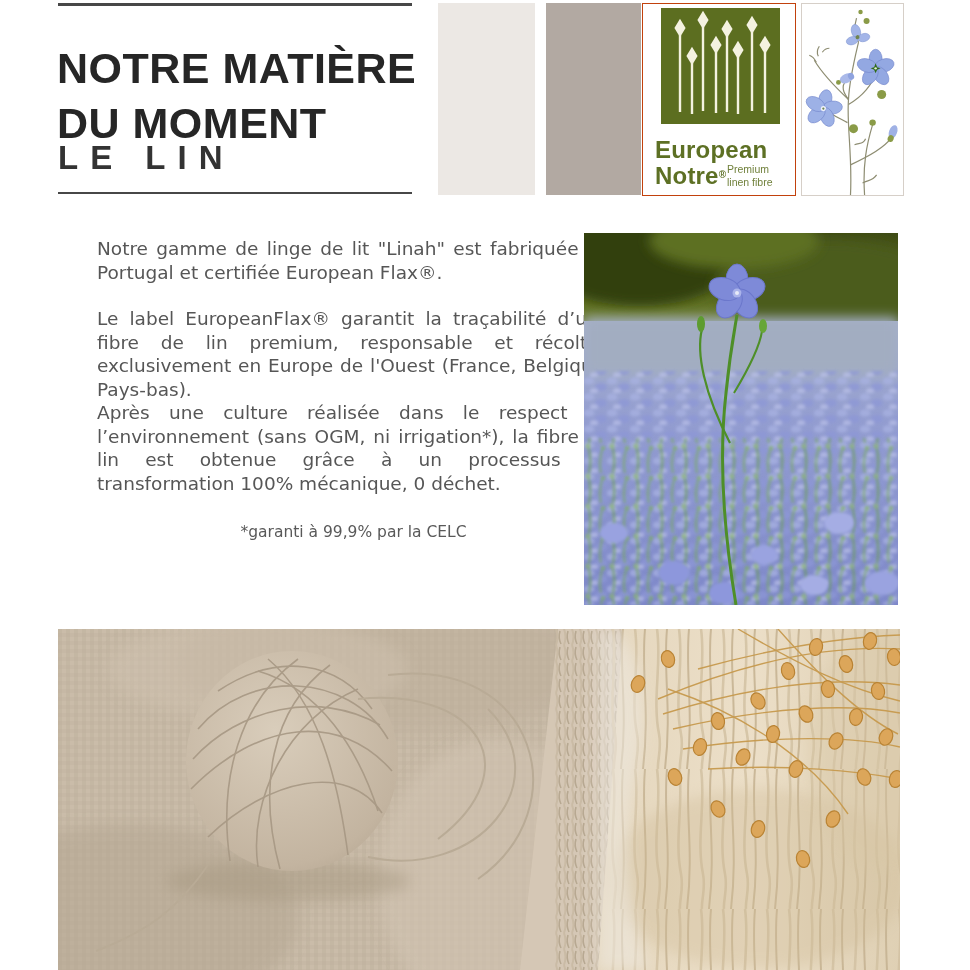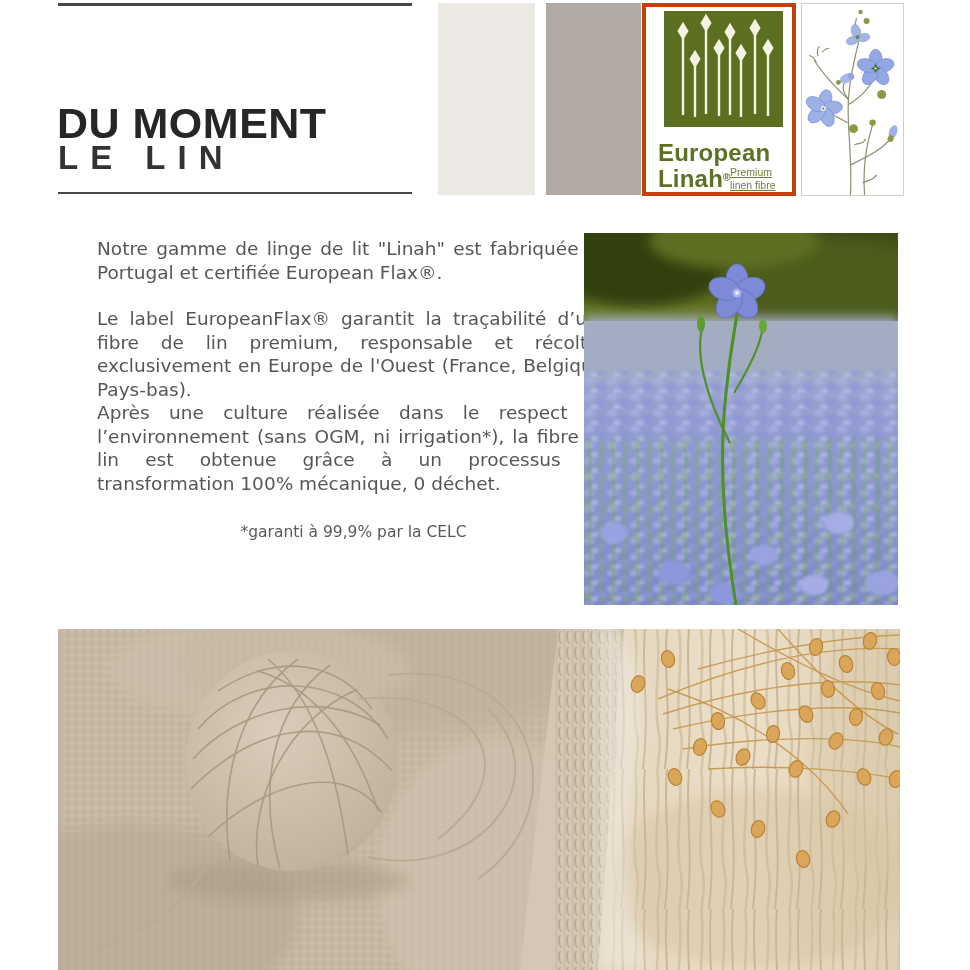--- a/index.html
+++ b/index.html
@@ -13,30 +13,30 @@
   .title{position:absolute;left:57px;top:12px;font-family:"Liberation Sans",sans-serif;font-weight:700;
          font-size:43px;line-height:55px;letter-spacing:.5px;color:#262626;white-space:nowrap;}
   .subtitle{position:absolute;left:58px;top:139px;font-family:"Liberation Sans",sans-serif;font-weight:700;
             font-size:33px;letter-spacing:12px;color:#333;white-space:nowrap;}
 
   .swatch{position:absolute;top:3px;height:192px;}
   .swatch-1{left:438px;width:97px;}
   .swatch-2{left:546px;width:95px;}
 
   .logo-box{position:absolute;left:642px;top:3px;width:154px;height:193px;background:#fff;
-            border:4px solid #c2410c;box-sizing:border-box;}
+            border:1px solid #c2410c;box-sizing:border-box;}
   .logo-green{position:absolute;left:18px;top:4px;width:119px;height:116px;}
   .logo-green svg{display:block;width:100%;height:100%;}
   .ef-word{position:absolute;font-family:"Liberation Sans",sans-serif;font-weight:700;color:#5d7024;
            font-size:24px;letter-spacing:.2px;white-space:nowrap;}
   .ef-european{left:12px;top:132px;}
   .ef-flax{left:12px;top:158px;}
   .ef-reg{font-size:10px;vertical-align:6px;letter-spacing:0;}
   .ef-tagline{position:absolute;left:84px;top:159px;font-family:"Liberation Sans",sans-serif;
-              font-size:10.5px;line-height:13px;color:#70803b;white-space:nowrap;text-decoration:underline;}
+              font-size:10.5px;line-height:13px;color:#70803b;white-space:nowrap;}
 
   .illus-box{position:absolute;left:801px;top:3px;width:103px;height:193px;background:#fff;
              border:1px solid #d6cfc8;box-sizing:border-box;}
   .illus-box svg{display:block;width:100%;height:100%;}
 
   
   .article{position:absolute;left:58px;top:237px;width:513px;color:#565656;
            font-size:18.5px;line-height:23.5px;text-align:justify;margin-left:39px;}
   .article p{margin:0;}
   .p-intro{margin-bottom:23px !important;}
@@ -46,21 +46,21 @@
   .photo-field{position:absolute;left:584px;top:233px;width:314px;height:372px;overflow:hidden;}
   .photo-linen{position:absolute;left:58px;top:629px;width:842px;height:341px;overflow:hidden;}
   .photo-field svg,.photo-linen svg{display:block;width:100%;height:100%;}
 </style>
 </head>
 <body>
 
 <div class="page">
 
   <div class="rule rule-top"></div>
-  <h1 class="title"><br><span>DU MOMENT</span></h1>
+  <h1 class="title"><span>NOTRE MATIÈRE</span><br><span>DU MOMENT</span></h1>
   <div class="subtitle">LE LIN</div>
   <div class="rule rule-bottom"></div>
 
   <div class="swatch swatch-1" style="background-color: rgb(236, 232, 228);"></div>
   <div class="swatch swatch-2" style="background-color: rgb(178, 169, 162);"></div>
 
   <div class="logo-box">
     <div class="logo-green">
       <svg viewBox="0 0 119 116" preserveAspectRatio="none">
         <rect x="0" y="0" width="119" height="116" style="fill: rgb(92, 110, 32);"></rect>
@@ -78,21 +78,21 @@
           <line x1="77" y1="49" x2="77" y2="106"></line>
             <path d="M77 35 l4.2 7 l-4.2 7 l-4.2 -7 Z"></path>
           <line x1="91" y1="24" x2="91" y2="103"></line>
             <path d="M91 10 l4.2 7 l-4.2 7 l-4.2 -7 Z"></path>
           <line x1="104" y1="44" x2="104" y2="105"></line>
             <path d="M104 30 l4.2 7 l-4.2 7 l-4.2 -7 Z"></path>
         </g>
       </svg>
     </div>
     <div class="ef-word ef-european">European</div>
-    <div class="ef-word ef-flax"><span>Linah</span><span class="ef-reg">®</span></div>
+    <div class="ef-word ef-flax"><span>Notre</span><span class="ef-reg">®</span></div>
     <div class="ef-tagline"><span>Premium</span><br><span>linen fibre</span></div>
   </div>
 
   <div class="illus-box">
     <svg viewBox="0 0 100 190">
       <g fill="none" stroke="#8e8d72" stroke-width="1.2">
         <path d="M48 190 C50 150 44 120 46 95 C47 75 52 55 56 38"></path>
         <path d="M62 190 C60 160 64 140 70 120"></path>
         <path d="M46 100 C60 92 70 80 73 68"></path>
         <path d="M45 118 C38 114 28 110 24 105"></path>

